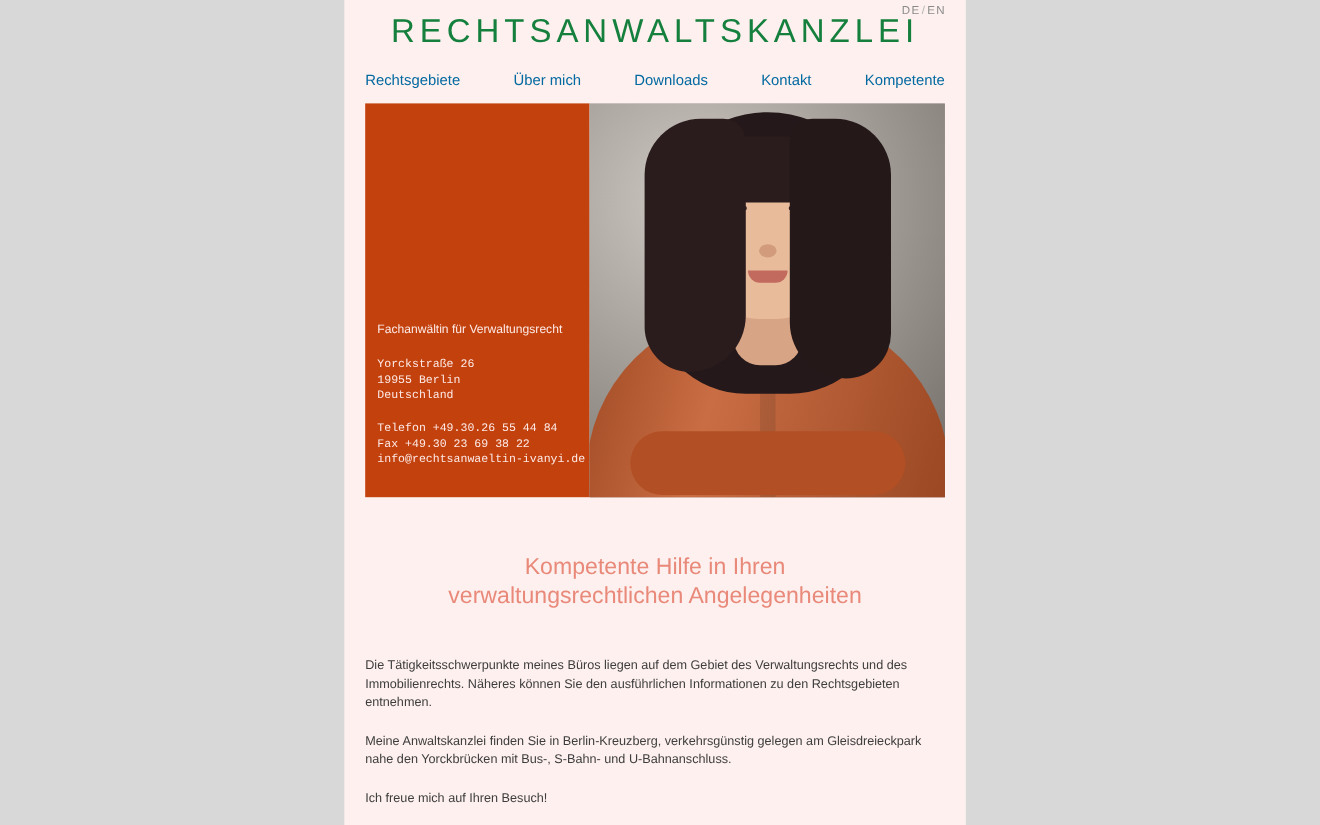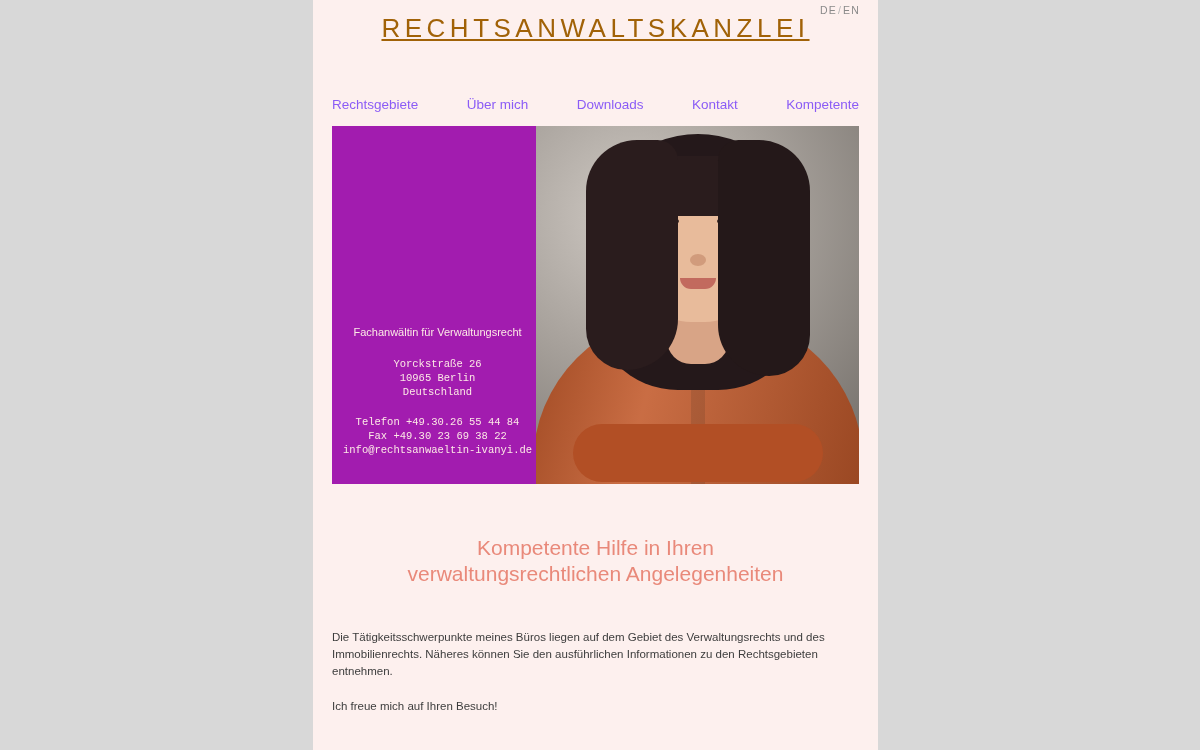--- a/index.html
+++ b/index.html
@@ -37,55 +37,52 @@
   .lang-bar span {
     color: #8a8a8a;
   }
   .lang-bar .sep {
     color: #b5b5b5;
     padding: 0 1px;
   }
   .brand {
     text-align: center;
     padding-top: 14px;
-    color: #a16207;
+    color: #15803d;
     letter-spacing: 4.5px;
-    font-size: 26px;
+    font-size: 30px;
     line-height: 29px;
     font-weight: 400;
-    text-decoration: underline;
   }
   .brand .l2 {
     display: block;
   }
   .nav {
     display: flex;
     justify-content: space-between;
     padding: 22px 19px 0 19px;
     font-size: 13.5px;
     color: #4b4b4b;
   }
   .nav a {
-    color: #8b5cf6;
+    color: #0369a1;
     text-decoration: none;
     white-space: nowrap;
-    margin-top: 32px;
   }
   .hero {
     position: relative;
     margin: 14px 19px 0 19px;
     height: 358px;
     display: flex;
   }
   .hero-left {
     width: 204px;
-    background: #a21caf;
+    background: #c2410c;
     color: #fde9e6;
     position: relative;
-    text-align: center;
   }
   .hero-left .info {
     position: absolute;
     left: 11px;
     bottom: 11px;
     font-size: 10.5px;
     line-height: 14px;
   }
   .hero-left .spec {
     margin-bottom: 18px;
@@ -288,21 +285,21 @@
       <a href="#">Kontakt</a>
       <a href="#">Kompetente</a>
     </nav>
 
     <div class="hero">
       <div class="hero-left">
         <div class="info">
           <div class="spec">Fachanwältin für Verwaltungsrecht</div>
           <div class="block">
             <div>Yorckstraße 26</div>
-            <div>10965 Berlin</div>
+            <div>19955 Berlin</div>
             <div>Deutschland</div>
           </div>
           <div class="block">
             <div>Telefon +49.30.26 55 44 84</div>
             <div>Fax +49.30 23 69 38 22</div>
             <div>info@rechtsanwaeltin-ivanyi.de</div>
           </div>
         </div>
       </div>
       <div class="hero-right">
@@ -323,17 +320,18 @@
         <div class="fringe"></div>
         <div class="hair-front-l"></div>
         <div class="hair-front-r"></div>
       </div>
     </div>
 
     <h1 class="headline">Kompetente Hilfe in Ihren verwaltungsrechtlichen Angelegenheiten</h1>
 
     <div class="body-copy">
       <p>Die Tätigkeitsschwerpunkte meines Büros liegen auf dem Gebiet des Verwaltungsrechts und des Immobilienrechts. Näheres können Sie den ausführlichen Informationen zu den Rechtsgebieten entnehmen.</p>
+      <p>Meine Anwaltskanzlei finden Sie in Berlin-Kreuzberg, verkehrsgünstig gelegen am Gleisdreieckpark nahe den Yorckbrücken mit Bus-, S-Bahn- und U-Bahnanschluss.</p>
       <p>Ich freue mich auf Ihren Besuch!</p>
     </div>
 
   </div>
 </div>
 
 </body></html>

